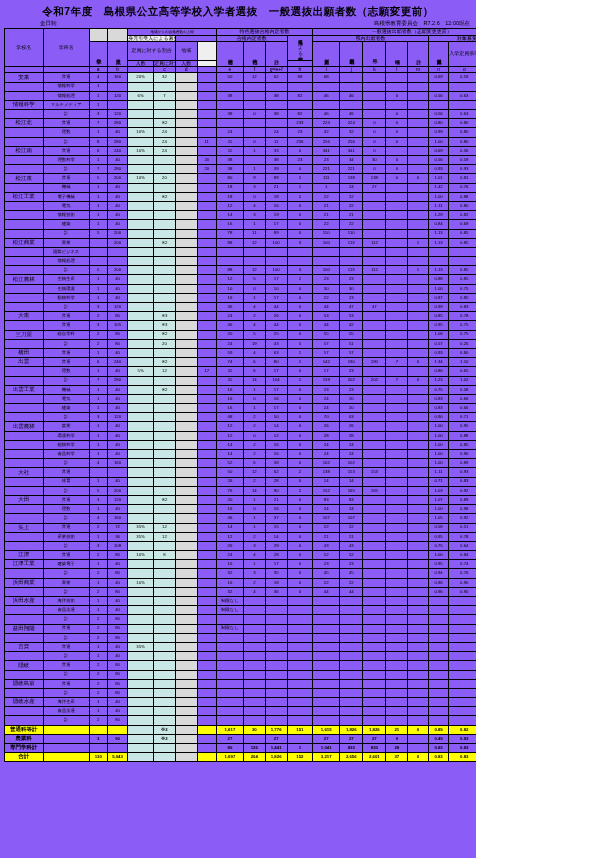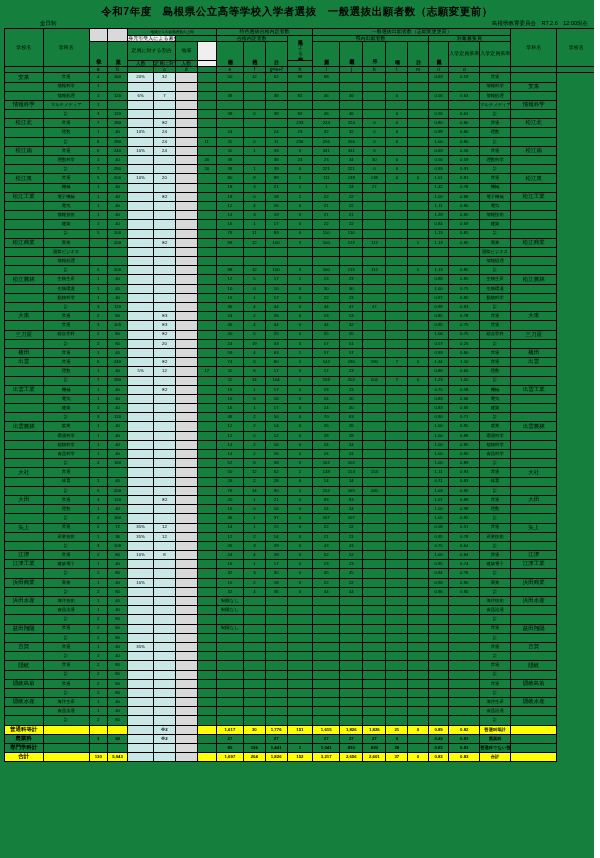--- a/index.html
+++ b/index.html
@@ -1,17 +1,17 @@
 <!DOCTYPE html>
 <html><head>
 <meta charset="utf-8">
 <style>
   html,body{margin:0;padding:0;background:#fff;}
   body{font-family:"Liberation Sans","DejaVu Sans",sans-serif;color:#000;}
-  #page{width:594px;height:858px;position:relative;overflow:hidden;background:#15803d;}
+  #page{width:476px;height:858px;position:relative;overflow:hidden;background:#8b5cf6;}
   .title{text-align:center;font-size:10.5px;font-weight:bold;letter-spacing:.5px;padding-top:5px;}
   .subhdr{display:flex;justify-content:space-between;font-size:5.5px;padding:1px 6px 1px 40px;}
   table{border-collapse:collapse;table-layout:fixed;width:592px;margin:0 4px;font-size:5px;}
   td,th{border:0.5px solid #000;text-align:center;vertical-align:middle;padding:0;line-height:1.05;overflow:hidden;white-space:nowrap;}
   .hdr td{font-size:5px;font-weight:normal;}
   .vert{writing-mode:vertical-rl;text-orientation:upright;letter-spacing:0;margin:0 auto;}
   .gray{background:#d9d9d9;}
   .teal{background:#c9e7e4;}
   .yellow{background:#ffff00;}
   .lgray{background:#efefef;}

